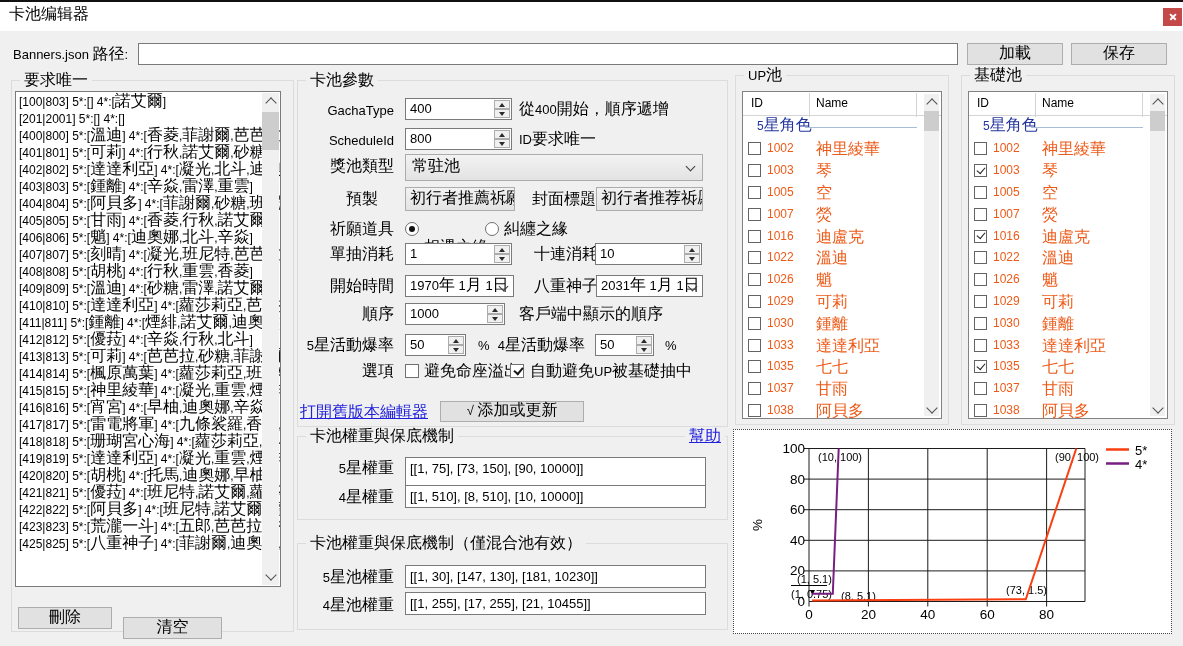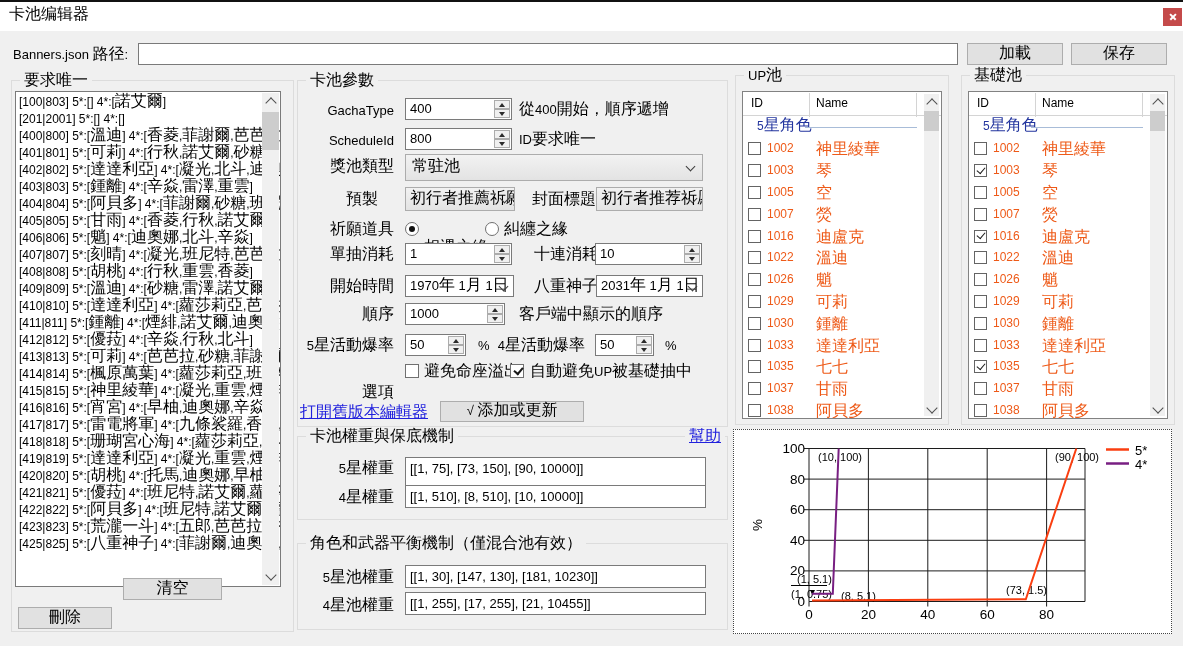--- a/index.html
+++ b/index.html
@@ -89,21 +89,21 @@
 <div class="li">[422|822] 5*:[<span class="z">阿貝多</span>] 4*:[<span class="z">班尼特</span>,<span class="z">諾艾爾</span>,<span class="z">蘿莎莉亞</span>]</div>
 <div class="li">[423|823] 5*:[<span class="z">荒瀧一斗</span>] 4*:[<span class="z">五郎</span>,<span class="z">芭芭拉</span>,<span class="z">香菱</span>]</div>
 <div class="li">[425|825] 5*:[<span class="z">八重神子</span>] 4*:[<span class="z">菲謝爾</span>,<span class="z">迪奧娜</span>,]</div>
 <div class="scroll">
       <div class="sar u" style="top:0"></div>
       <div class="thumb" style="top:19px;height:38px"></div>
       <div class="sar d" style="bottom:0"></div>
     </div>
 </div>
 <div class="btn" style="left:18px;top:607px;width:94px;height:22px"><span class="z">刪除</span></div>
-<div class="btn" style="left:123px;top:578px;width:99px;height:22px"><span class="z">清空</span></div>
+<div class="btn" style="left:123px;top:617px;width:99px;height:22px"><span class="z">清空</span></div>
 
 <div class="gb" style="left:297px;top:80px;width:431px;height:347px">
     <span class="gt"><span class="z">卡池參數</span></span>
   </div>
 <div class="lbl-r" style="left:294px;top:102px;width:100px;line-height:18px">GachaType</div>
 <div class="inp" style="left:405px;top:98px;width:107px;height:22px">400<span class="spinb">
       <span class="sb u"></span>
       <span class="sb d"></span>
     </span></div>
 <div class="a" style="left:519px;top:101px;line-height:18px"><span class="z">從</span>400<span class="z">開始，順序遞增</span></div>
@@ -149,39 +149,39 @@
       <span class="sb u"></span>
       <span class="sb d"></span>
     </span></div>
 <div class="a" style="left:478px;top:337px;line-height:18px">%</div>
 <div class="lbl-r" style="left:490px;top:337px;width:95px;line-height:18px">4<span class="z">星活動爆率</span></div>
 <div class="inp" style="left:595px;top:334px;width:59px;height:22px">50<span class="spinb">
       <span class="sb u"></span>
       <span class="sb d"></span>
     </span></div>
 <div class="a" style="left:665px;top:337px;line-height:18px">%</div>
-<div class="lbl-r" style="left:294px;top:384px;width:100px;line-height:18px"><span class="z">選項</span></div>
+<div class="lbl-r" style="left:294px;top:363px;width:100px;line-height:18px"><span class="z">選項</span></div>
 <div class="cb" style="left:405px;top:364px"></div>
 <div class="a" style="left:424px;top:363px;line-height:17px"><span class="z">避免命座溢出</span></div>
 <div class="cb ck" style="left:510px;top:364px"></div>
 <div class="a" style="left:530px;top:363px;line-height:17px"><span class="z">自動避免</span>UP<span class="z">被基礎抽中</span></div>
 <div class="a lnk" style="left:300px;top:404px;line-height:18px"><span class="z">打開舊版本編輯器</span></div>
 <div class="btn" style="left:440px;top:401px;width:144px;height:21px;line-height:18px">√ <span class="z">添加或更新</span></div>
 
 <div class="gb" style="left:297px;top:436px;width:431px;height:84px">
     <span class="gt"><span class="z">卡池權重與保底機制</span></span>
     <span class="gt lnk" style="left:auto;right:2px"><span class="z">幫助</span></span>
   </div>
 <div class="lbl-r" style="left:294px;top:460px;width:100px;line-height:18px">5<span class="z">星權重</span></div>
 <div class="inp" style="left:405px;top:457px;width:301px;height:40px;line-height:21px">[[1, 75], [73, 150], [90, 10000]]</div>
 <div class="lbl-r" style="left:294px;top:489px;width:100px;line-height:18px">4<span class="z">星權重</span></div>
 <div class="inp" style="left:405px;top:485px;width:301px;height:23px;line-height:21px">[[1, 510], [8, 510], [10, 10000]]</div>
 
 <div class="gb" style="left:297px;top:543px;width:431px;height:87px">
-    <span class="gt"><span class="z">角色和武器平衡機制（僅混合池有效）</span></span>
+    <span class="gt"><span class="z">卡池權重與保底機制（僅混合池有效）</span></span>
   </div>
 <div class="lbl-r" style="left:294px;top:569px;width:100px;line-height:18px">5<span class="z">星池權重</span></div>
 <div class="inp" style="left:405px;top:565px;width:301px;height:23px;line-height:21px">[[1, 30], [147, 130], [181, 10230]]</div>
 <div class="lbl-r" style="left:294px;top:597px;width:100px;line-height:18px">4<span class="z">星池權重</span></div>
 <div class="inp" style="left:405px;top:592px;width:301px;height:23px;line-height:21px">[[1, 255], [17, 255], [21, 10455]]</div>
 
 <div class="gb" style="left:735px;top:75px;width:214px;height:350px">
     <span class="gt">UP<span class="z">池</span></span>
   </div>
 <div class="grid" style="left:742px;top:91px;width:200px;height:328px">

